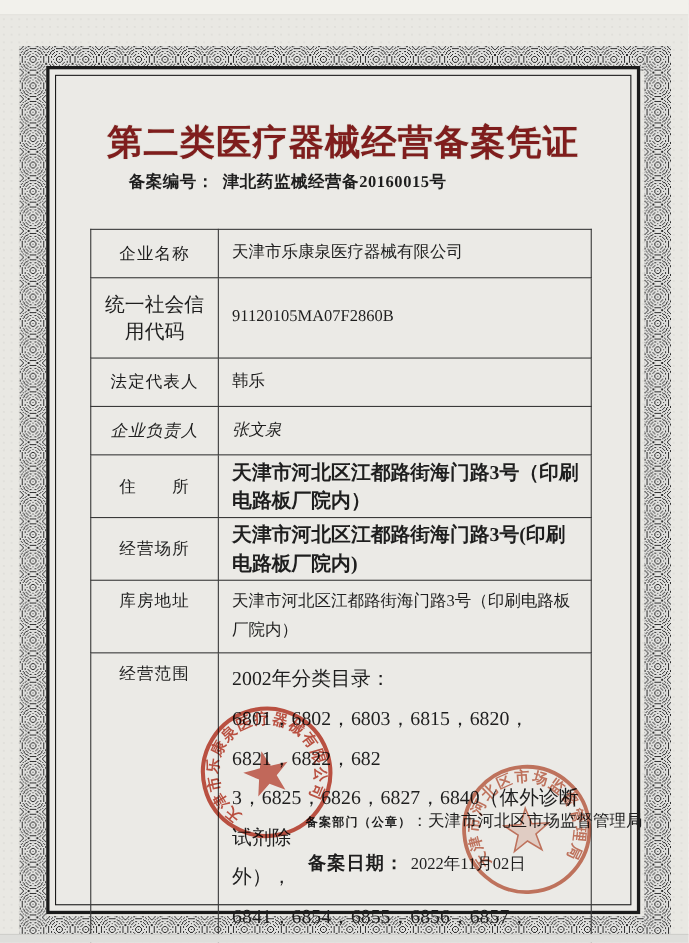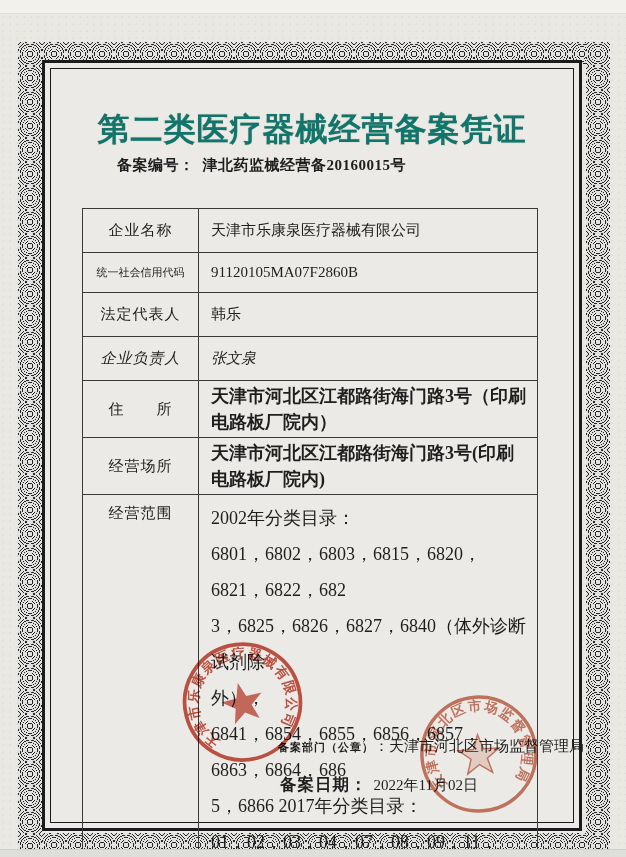--- a/index.html
+++ b/index.html
@@ -28,33 +28,33 @@
   .band-top{left:18px;top:42px;width:592px;height:22px;}
   .band-bottom{left:18px;top:833px;width:592px;height:22px;}
   .band-left{left:18px;top:42px;width:24px;height:813px;}
   .band-right{left:586px;top:42px;width:24px;height:813px;}
 
   .frame-outer{position:absolute;left:42px;top:60px;width:540px;height:771px;border:3px solid #1b1b1b;box-sizing:border-box;background:#ebeae6;}
   .frame-inner{position:absolute;left:5px;top:5px;right:5px;bottom:5px;border:1px solid #1b1b1b;}
 
   .title{
     position:absolute;left:42px;top:108px;width:540px;text-align:center;
-    font-size:32px;font-weight:bold;letter-spacing:1px;color:#0f766e;
+    font-size:32px;font-weight:bold;letter-spacing:1px;color:#7f1d1d;
     text-shadow:0 0 1px rgba(110,80,35,.45);
   }
   .regno{position:absolute;left:117px;top:156px;font-size:15px;font-weight:bold;letter-spacing:.5px;}
   .regno .lbl{margin-right:8px;}
 
   table.cert{
     position:absolute;left:82px;top:208px;width:456px;
     border-collapse:collapse;table-layout:fixed;
   }
   table.cert td{border:1px solid #3a3a3a;vertical-align:middle;box-sizing:border-box;}
   td.lab{text-align:center;font-size:15px;letter-spacing:1px;padding:12px;}
-  td.lab.small{font-size:11px;letter-spacing:0;}
+  td.lab.small{font-size:18px;letter-spacing:0;}
   td.val{font-size:15px;padding:2px 6px 2px 12px;white-space:pre-line;line-height:1.45;}
   td.val.tight{font-size:18px;font-weight:bold;}
   tr.r1{height:29px;} tr.r2{height:29px;} tr.r3{height:34px;} tr.r4{height:44px;font-style:italic;}
   tr.r5{height:30px;margin-top:32px;} tr.r6{height:35px;} tr.r7{height:33px;} tr.r8{height:66px;}
   tr.r9{height:194px;}
   tr.r8 td, tr.r9 td{vertical-align:top;}
   tr.r8 td.lab, tr.r9 td.lab{padding-top:9px;}
   tr.r8 td.val{padding-top:6px;line-height:26px;}
   tr.r9 td.val{padding-top:5px;font-size:18px;line-height:36px;}
 
@@ -112,20 +112,25 @@
     <td class="val">张文泉</td>
   </tr>
   <tr class="r5">
     <td class="lab">住　　所</td>
     <td class="val tight">天津市河北区江都路街海门路3号（印刷电路板厂院内）</td>
   </tr>
   <tr class="r7">
     <td class="lab">经营场所</td>
     <td class="val tight">天津市河北区江都路街海门路3号(印刷电路板厂院内)</td>
   </tr>
+  <tr class="r8">
+    <td class="lab">库房地址</td>
+    <td class="val">天津市河北区江都路街海门路3号（印刷电路板
+厂院内）</td>
+  </tr>
   <tr class="r9">
     <td class="lab">经营范围</td>
     <td class="val">2002年分类目录：
 6801，6802，6803，6815，6820，6821，6822，682
 3，6825，6826，6827，6840（体外诊断试剂除
 外），
 6841，6854，6855，6856，6857，6863，6864，686
 5，6866 2017年分类目录：
 01，02，03，04，07，08，09，11，14，15，19，20</td>
   </tr>

